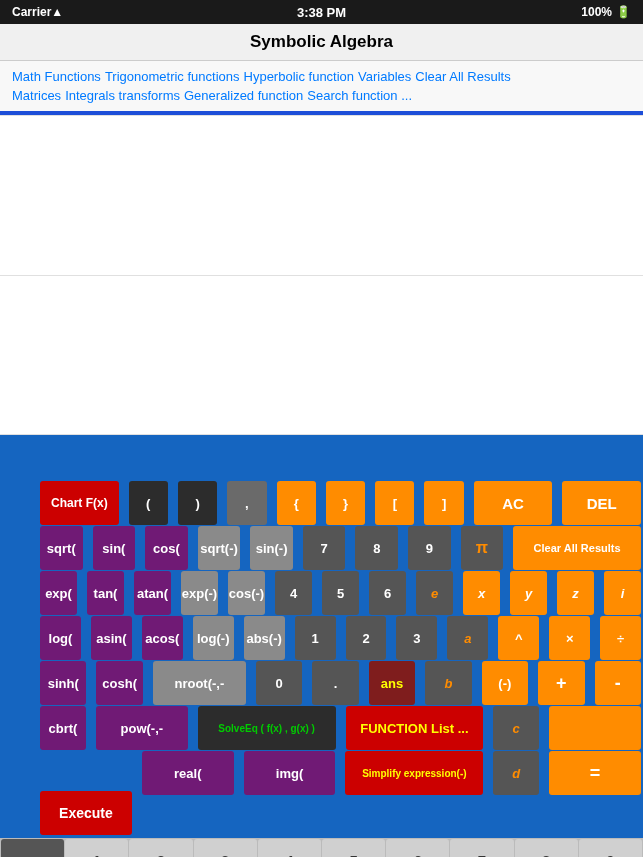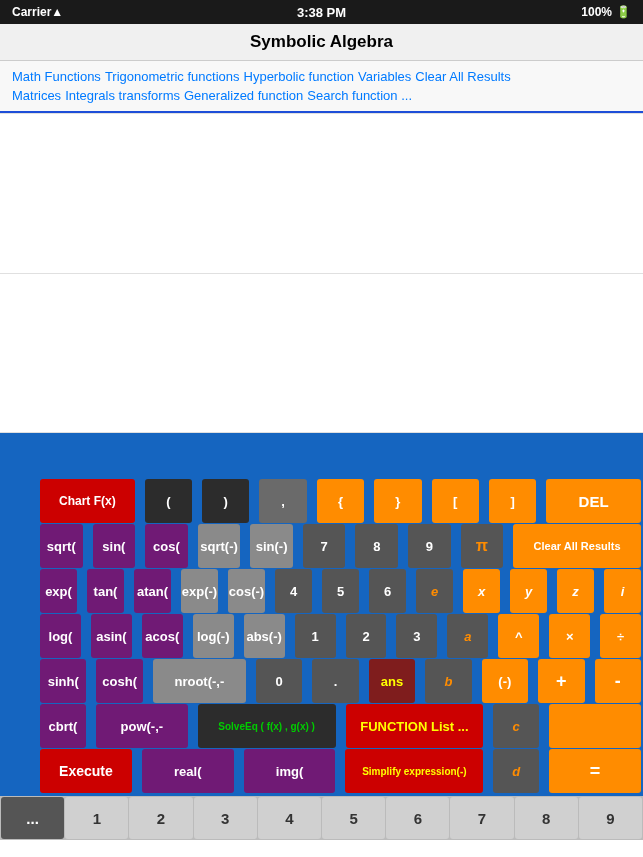--- a/index.html
+++ b/index.html
@@ -36,21 +36,21 @@
       font-size: 17px;
       font-weight: 600;
       color: #000;
       border-bottom: 1px solid #ccc;
     }
 
     
     .nav-links {
       background: #f8f8f8;
       padding: 8px 12px;
-      border-bottom: 2px solid #1d4ed8;
+      border-bottom: 4px solid #1d4ed8;
     }
     .nav-links .row {
       display: flex;
       flex-wrap: wrap;
       gap: 4px;
       margin-bottom: 4px;
     }
     .nav-links .row:last-child { margin-bottom: 0; }
     .nav-link {
       color: #007AFF;
@@ -216,20 +216,21 @@
 
   <div class="calc-row">
     <button class="calc-btn btn-red span2" style="flex:2;font-size:12px;font-weight:700;">Chart F(x)</button>
     <button class="calc-btn btn-dark-gray">(</button>
     <button class="calc-btn btn-dark-gray">)</button>
     <button class="calc-btn btn-gray-mid">,</button>
     <button class="calc-btn btn-orange">{</button>
     <button class="calc-btn btn-orange">}</button>
     <button class="calc-btn btn-orange">[</button>
     <button class="calc-btn btn-orange">]</button>
+    <button class="calc-btn btn-ac" style="flex:2;">AC</button>
     <button class="calc-btn btn-del" style="flex:2;">DEL</button>
   </div>
 
   <div class="calc-row">
     <button class="calc-btn btn-blue-dark">sqrt(</button>
     <button class="calc-btn btn-blue-dark">sin(</button>
     <button class="calc-btn btn-blue-dark">cos(</button>
     <button class="calc-btn btn-gray-light">sqrt(-)</button>
     <button class="calc-btn btn-gray-light">sin(-)</button>
     <button class="calc-btn btn-number">7</button>
@@ -286,21 +287,21 @@
   <div class="calc-row">
     <button class="calc-btn btn-blue-dark">cbrt(</button>
     <button class="calc-btn btn-blue-dark" style="flex:2;">pow(-,-</button>
     <button class="calc-btn btn-solve-eq" style="flex:3;font-size:10px;">SolveEq ( f(x) , g(x) )</button>
     <button class="calc-btn btn-function-list" style="flex:3;font-size:13px;">FUNCTION List ...</button>
     <button class="calc-btn btn-c" style="font-style:italic;">c</button>
     <button class="calc-btn btn-orange" style="flex:2;"></button>
   </div>
 
   <div class="calc-row">
-    <button class="calc-btn btn-execute" style="flex:2;">Execute</button>
+    <button class="calc-btn btn-execute" style="flex:2;margin-top:40px;">Execute</button>
     <button class="calc-btn btn-blue-dark" style="flex:2;">real(</button>
     <button class="calc-btn btn-blue-dark" style="flex:2;">img(</button>
     <button class="calc-btn btn-simplify" style="flex:3;font-size:10px;">Simplify expression(-)</button>
     <button class="calc-btn btn-d" style="font-style:italic;background:#555;color:#FF8C00;">d</button>
     <button class="calc-btn btn-equals" style="flex:2;">=</button>
   </div>
 
 </div>
 
 <div class="bottom-row">

